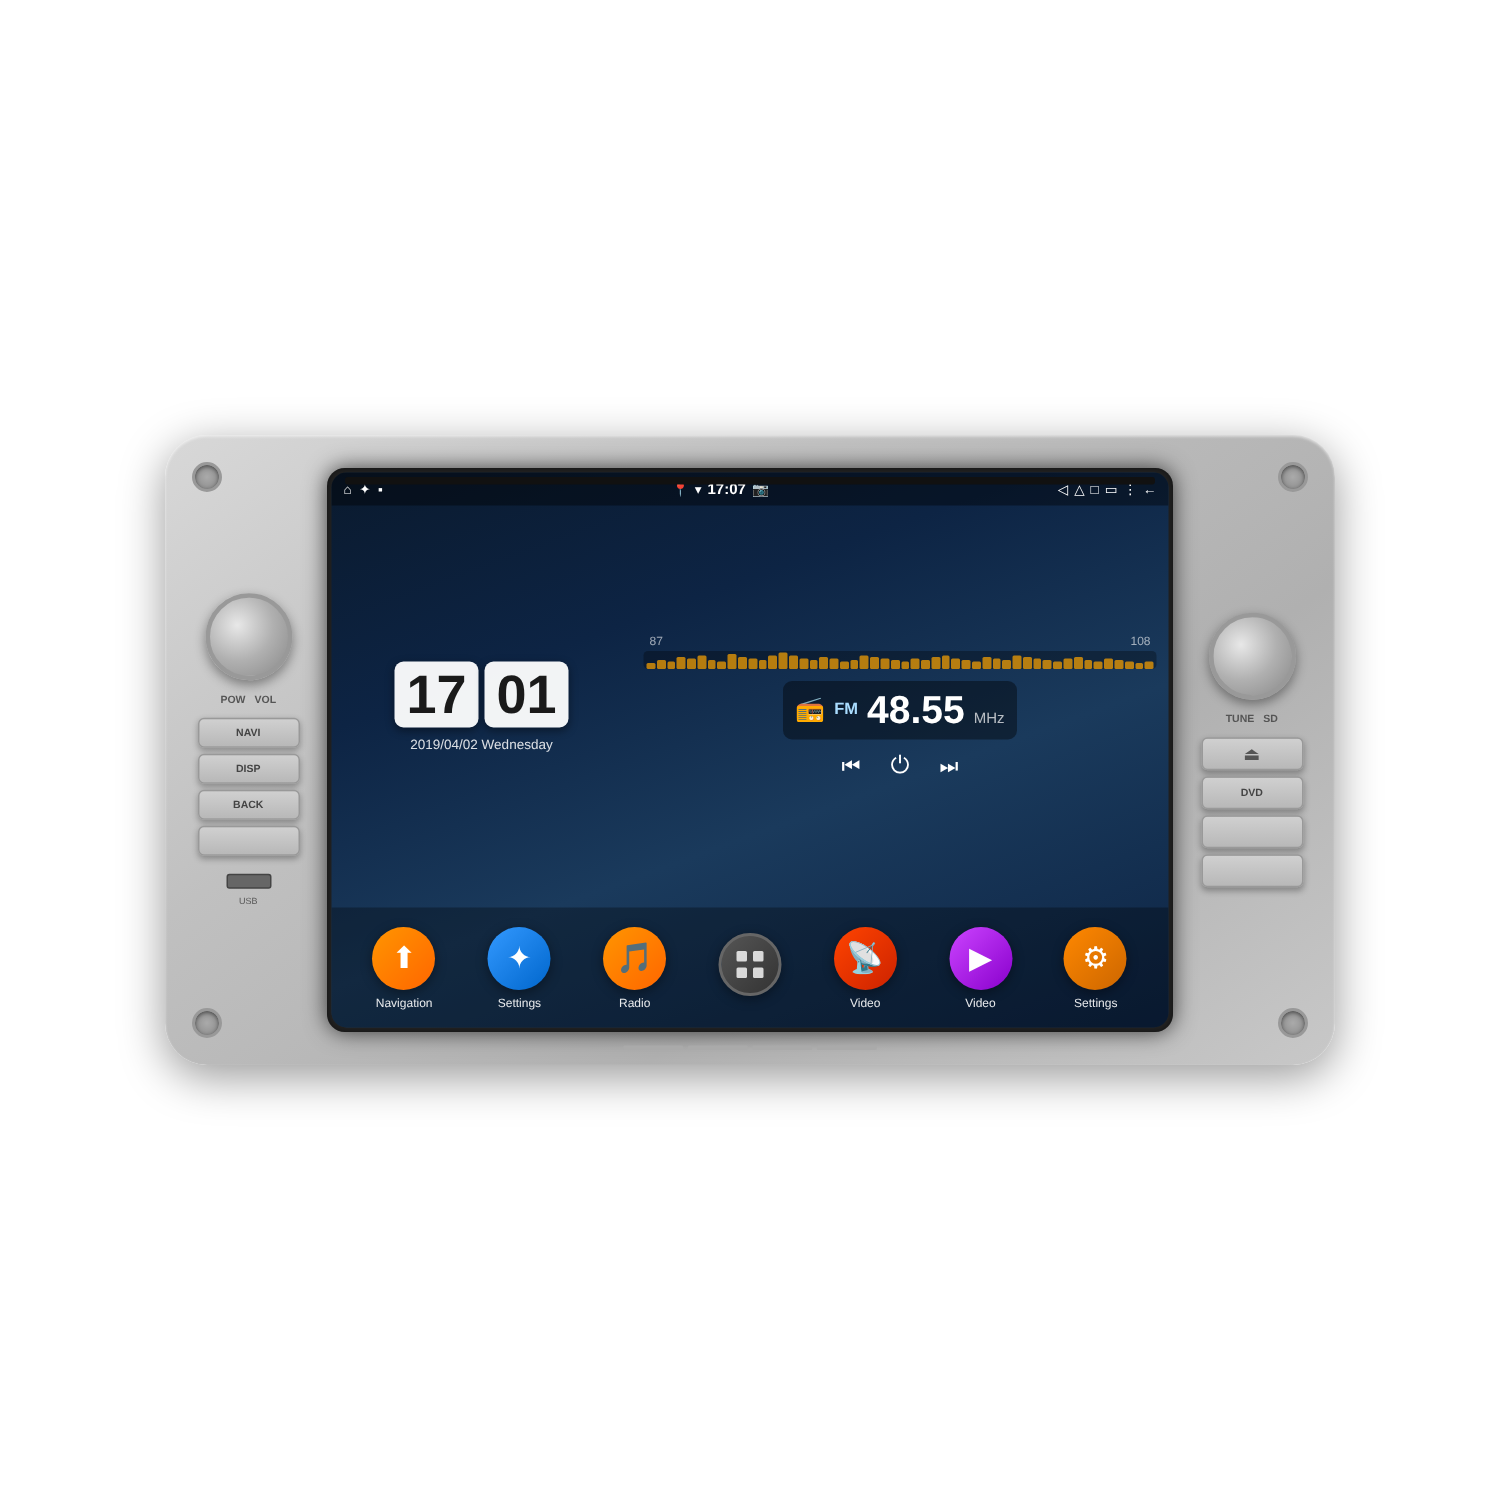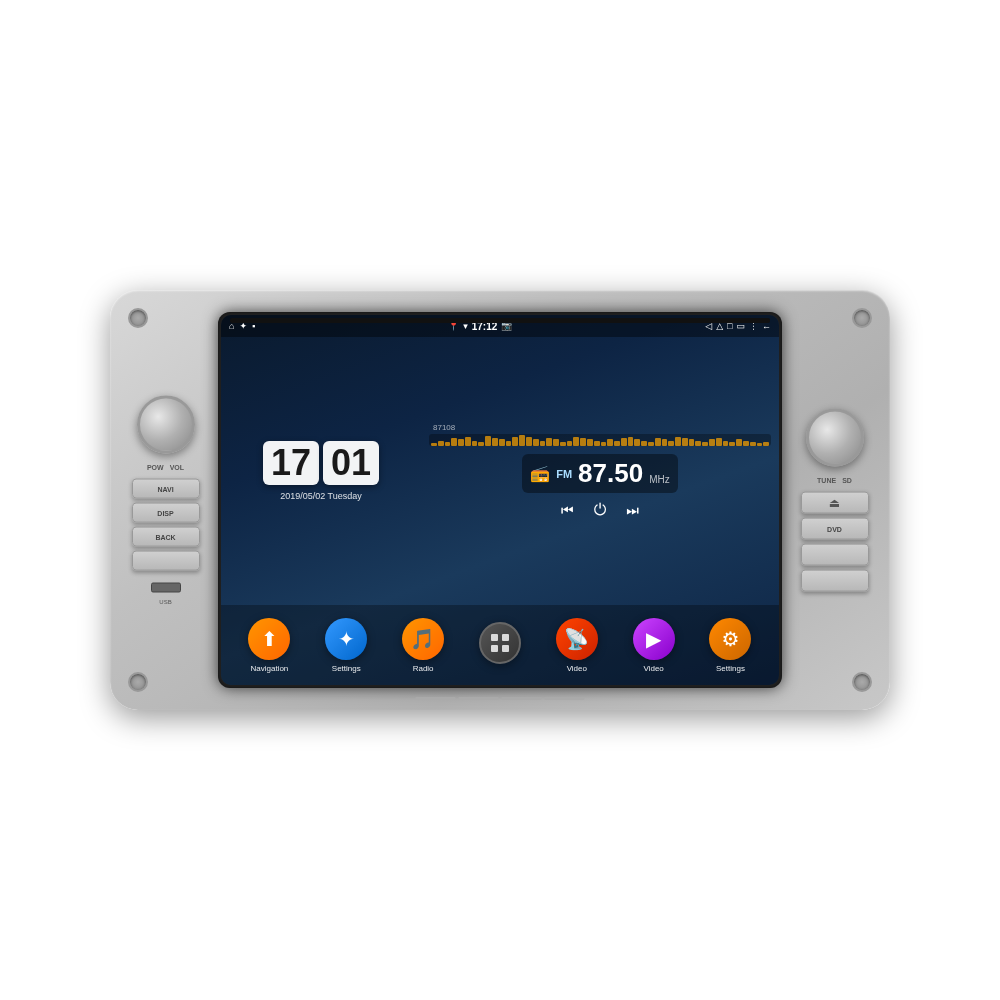--- a/index.html
+++ b/index.html
@@ -524,21 +524,21 @@
 
       <div class="status-bar">
         <div class="status-bar-left">
           <span class="status-icon">⌂</span>
           <span class="status-icon">✦</span>
           <span class="status-icon">▪</span>
         </div>
         <div style="display:flex;align-items:center;gap:4px;">
           <span style="color:white;font-size:9px;">📍</span>
           <span style="color:white;font-size:9px;">▾</span>
-          <span class="status-time">17:12</span>
+          <span class="status-time">17:07</span>
           <span style="color:white;font-size:9px;">📷</span>
         </div>
         <div class="status-bar-right">
           <span class="status-icon">◁</span>
           <span class="status-icon">△</span>
           <span class="status-icon">□</span>
           <span class="status-icon">▭</span>
           <span class="status-icon">⋮</span>
           <span class="status-icon">←</span>
         </div>
@@ -548,26 +548,26 @@
 
         <div class="clock-widget">
           <div class="clock-display">
             <div class="clock-block">
               <div class="clock-number">17</div>
             </div>
             <div class="clock-block">
               <div class="clock-number">01</div>
             </div>
           </div>
-          <div class="clock-date">2019/05/02 Tuesday</div>
+          <div class="clock-date">2019/04/02 Wednesday</div>
         </div>
 
         <div class="radio-widget">
 
-          <div style="display:flex;justify-content:flex-start;width:100%;padding:0 4px;margin-bottom:2px;">
+          <div style="display:flex;justify-content:space-between;width:100%;padding:0 4px;margin-bottom:2px;">
             <span style="color:rgba(255,255,255,0.6);font-size:8px;">87</span>
             <span style="color:rgba(255,255,255,0.6);font-size:8px;">108</span>
           </div>
           <div class="radio-freq-bar">
             <div class="freq-bars" id="freq-bars-container">
                 <div class="freq-bar-item" style="height: 3.3px;"></div>
                 <div class="freq-bar-item" style="height: 5.5px;"></div>
                 <div class="freq-bar-item" style="height: 4.4px;"></div>
                 <div class="freq-bar-item" style="height: 7.7px;"></div>
                 <div class="freq-bar-item" style="height: 6.6px;"></div>
@@ -616,21 +616,21 @@
                 <div class="freq-bar-item" style="height: 4.4px;"></div>
                 <div class="freq-bar-item" style="height: 3.3px;"></div>
                 <div class="freq-bar-item" style="height: 4.4px;"></div>
               </div>
           </div>
 
           <div class="radio-info">
             <div style="background:rgba(0,0,0,0.4);border-radius:6px;padding:4px 8px;display:flex;align-items:center;gap:6px;">
               <span style="color:#ff8800;font-size:16px;">📻</span>
               <span class="fm-label">FM</span>
-              <span class="freq-number">87.50</span>
+              <span class="freq-number">48.55</span>
               <span class="mhz-label">MHz</span>
             </div>
           </div>
 
           <div class="radio-controls">
             <span class="radio-ctrl-btn">⏮</span>
             <span class="radio-ctrl-btn" style="font-size:16px;">⏻</span>
             <span class="radio-ctrl-btn">⏭</span>
           </div>
         </div>

